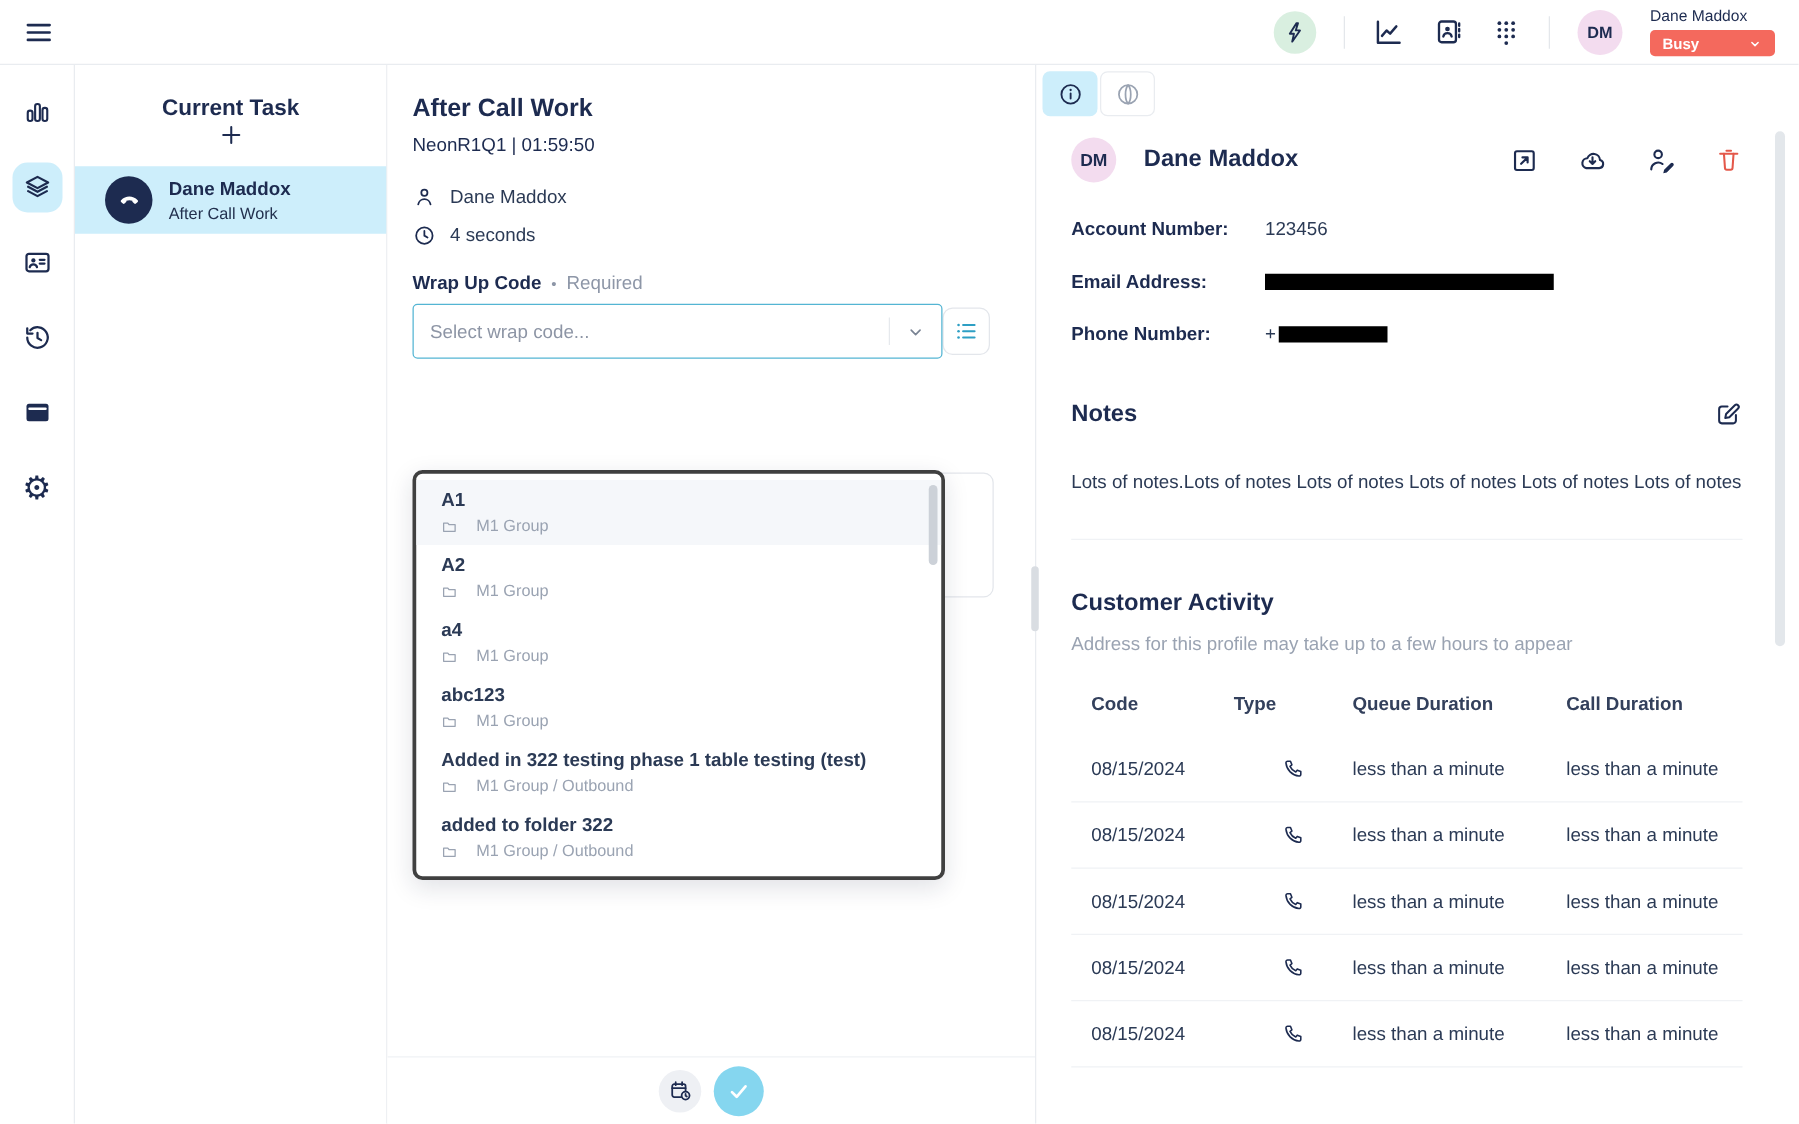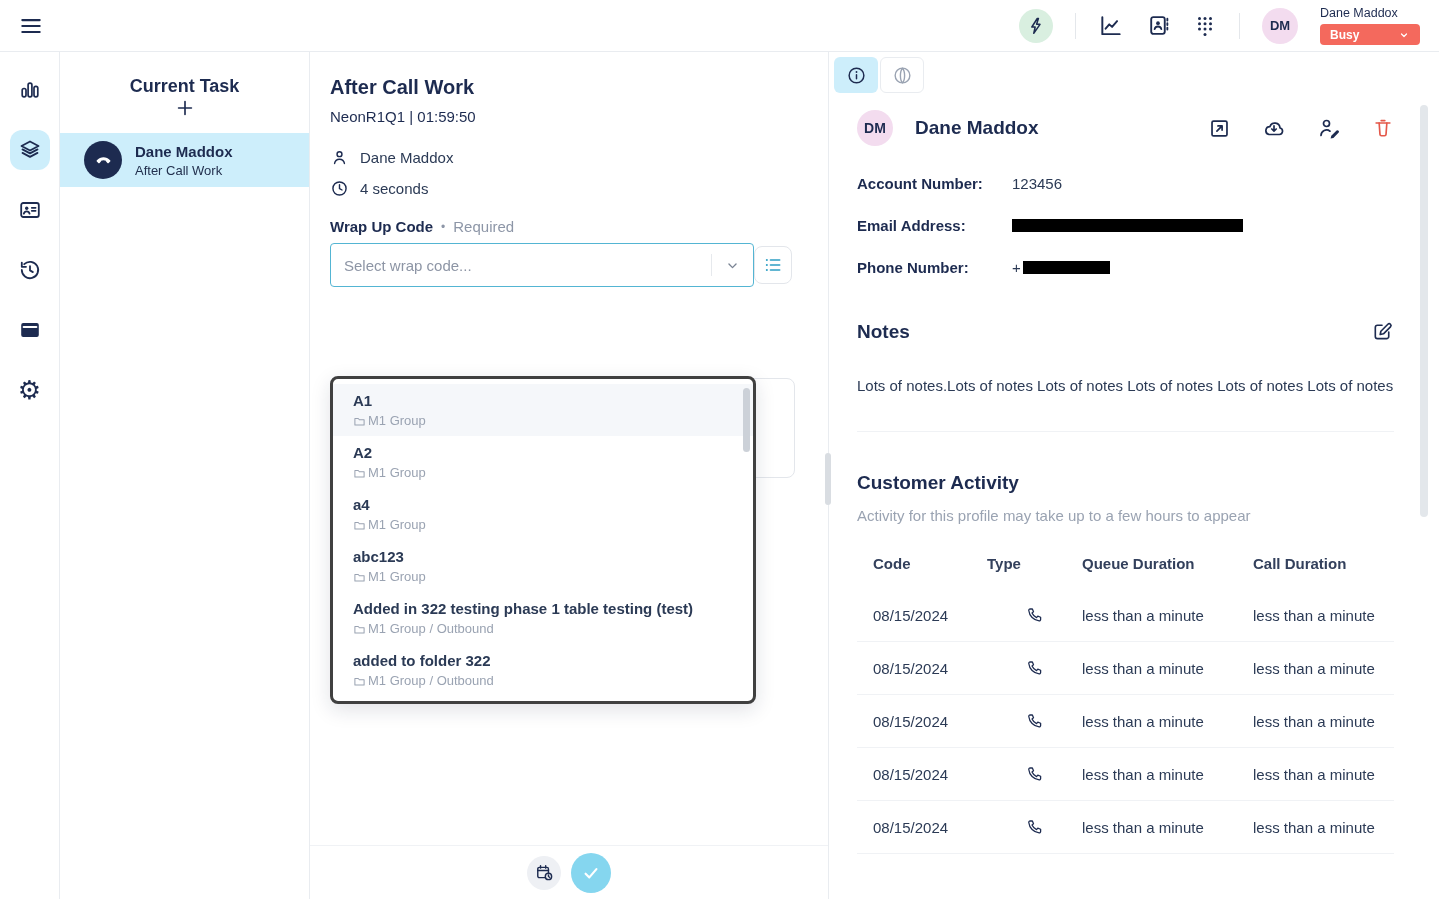--- a/index.html
+++ b/index.html
@@ -92,21 +92,21 @@
 
   .ghost-box{position:absolute;left:70px;top:326px;width:415px;height:100px;
     border:1px solid #e3e6eb;border-radius:8px;background:#fff;z-index:1;}
 
   .dropdown{position:absolute;left:20px;top:285px;width:426px;background:#fff;z-index:5;
     border:3px solid #404040;border-radius:8px;box-shadow:0 6px 20px rgba(20,30,60,.13);
     padding:5px 0;overflow:hidden;margin-top:39px;}
   .dd-option{padding:7px 20px;cursor:pointer;}
   .dd-option.highlight{background:#f5f7fa;}
   .dd-label{font-size:15px;font-weight:600;color:#2b3a55;line-height:20px;}
-  .dd-group{display:flex;align-items:center;gap:2px;margin-top:2px;}
+  .dd-group{display:flex;align-items:center;gap:15px;margin-top:2px;}
   .dd-group span{font-size:13px;color:var(--light-gray);line-height:16px;}
   .dd-scrollbar{position:absolute;right:3px;top:9px;width:7px;height:64px;background:#ccd1d8;
     border-radius:4px;cursor:pointer;}
 
   .main-footer{position:absolute;left:0;right:0;bottom:0;height:54px;border-top:1px solid var(--border-soft);
     display:flex;align-items:center;justify-content:center;gap:10px;background:#fff;}
   .btn-schedule{width:34px;height:34px;border-radius:50%;background:#eef0f4;border:none;
     display:flex;align-items:center;justify-content:center;cursor:pointer;}
   .btn-complete{width:40px;height:40px;border-radius:50%;background:var(--check-blue);border:none;
     display:flex;align-items:center;justify-content:center;cursor:pointer;}
@@ -540,21 +540,21 @@
             <path d="M17.6 4.4a1.9 1.9 0 0 1 2.7 2.7l-7.3 7.3-3.4.7.7-3.4Z"></path>
           </svg>
       </span>
     </div>
     <div class="notes-text">Lots of notes.Lots of notes Lots of notes Lots of notes Lots of notes Lots of notes</div>
     <div class="notes-divider"></div>
   </div>
 
   <div class="activity-section">
     <div class="section-title">Customer Activity</div>
-    <div class="activity-sub">Activity for this profile may take up to a few hours to appear</div>
+    <div class="activity-sub">Address for this profile may take up to a few hours to appear</div>
 
     <div class="activity-table">
       <div class="tr thead">
         <span>Code</span>
         <span>Type</span>
         <span>Queue Duration</span>
         <span>Call Duration</span>
       </div>
 
       <div class="tr trow">

